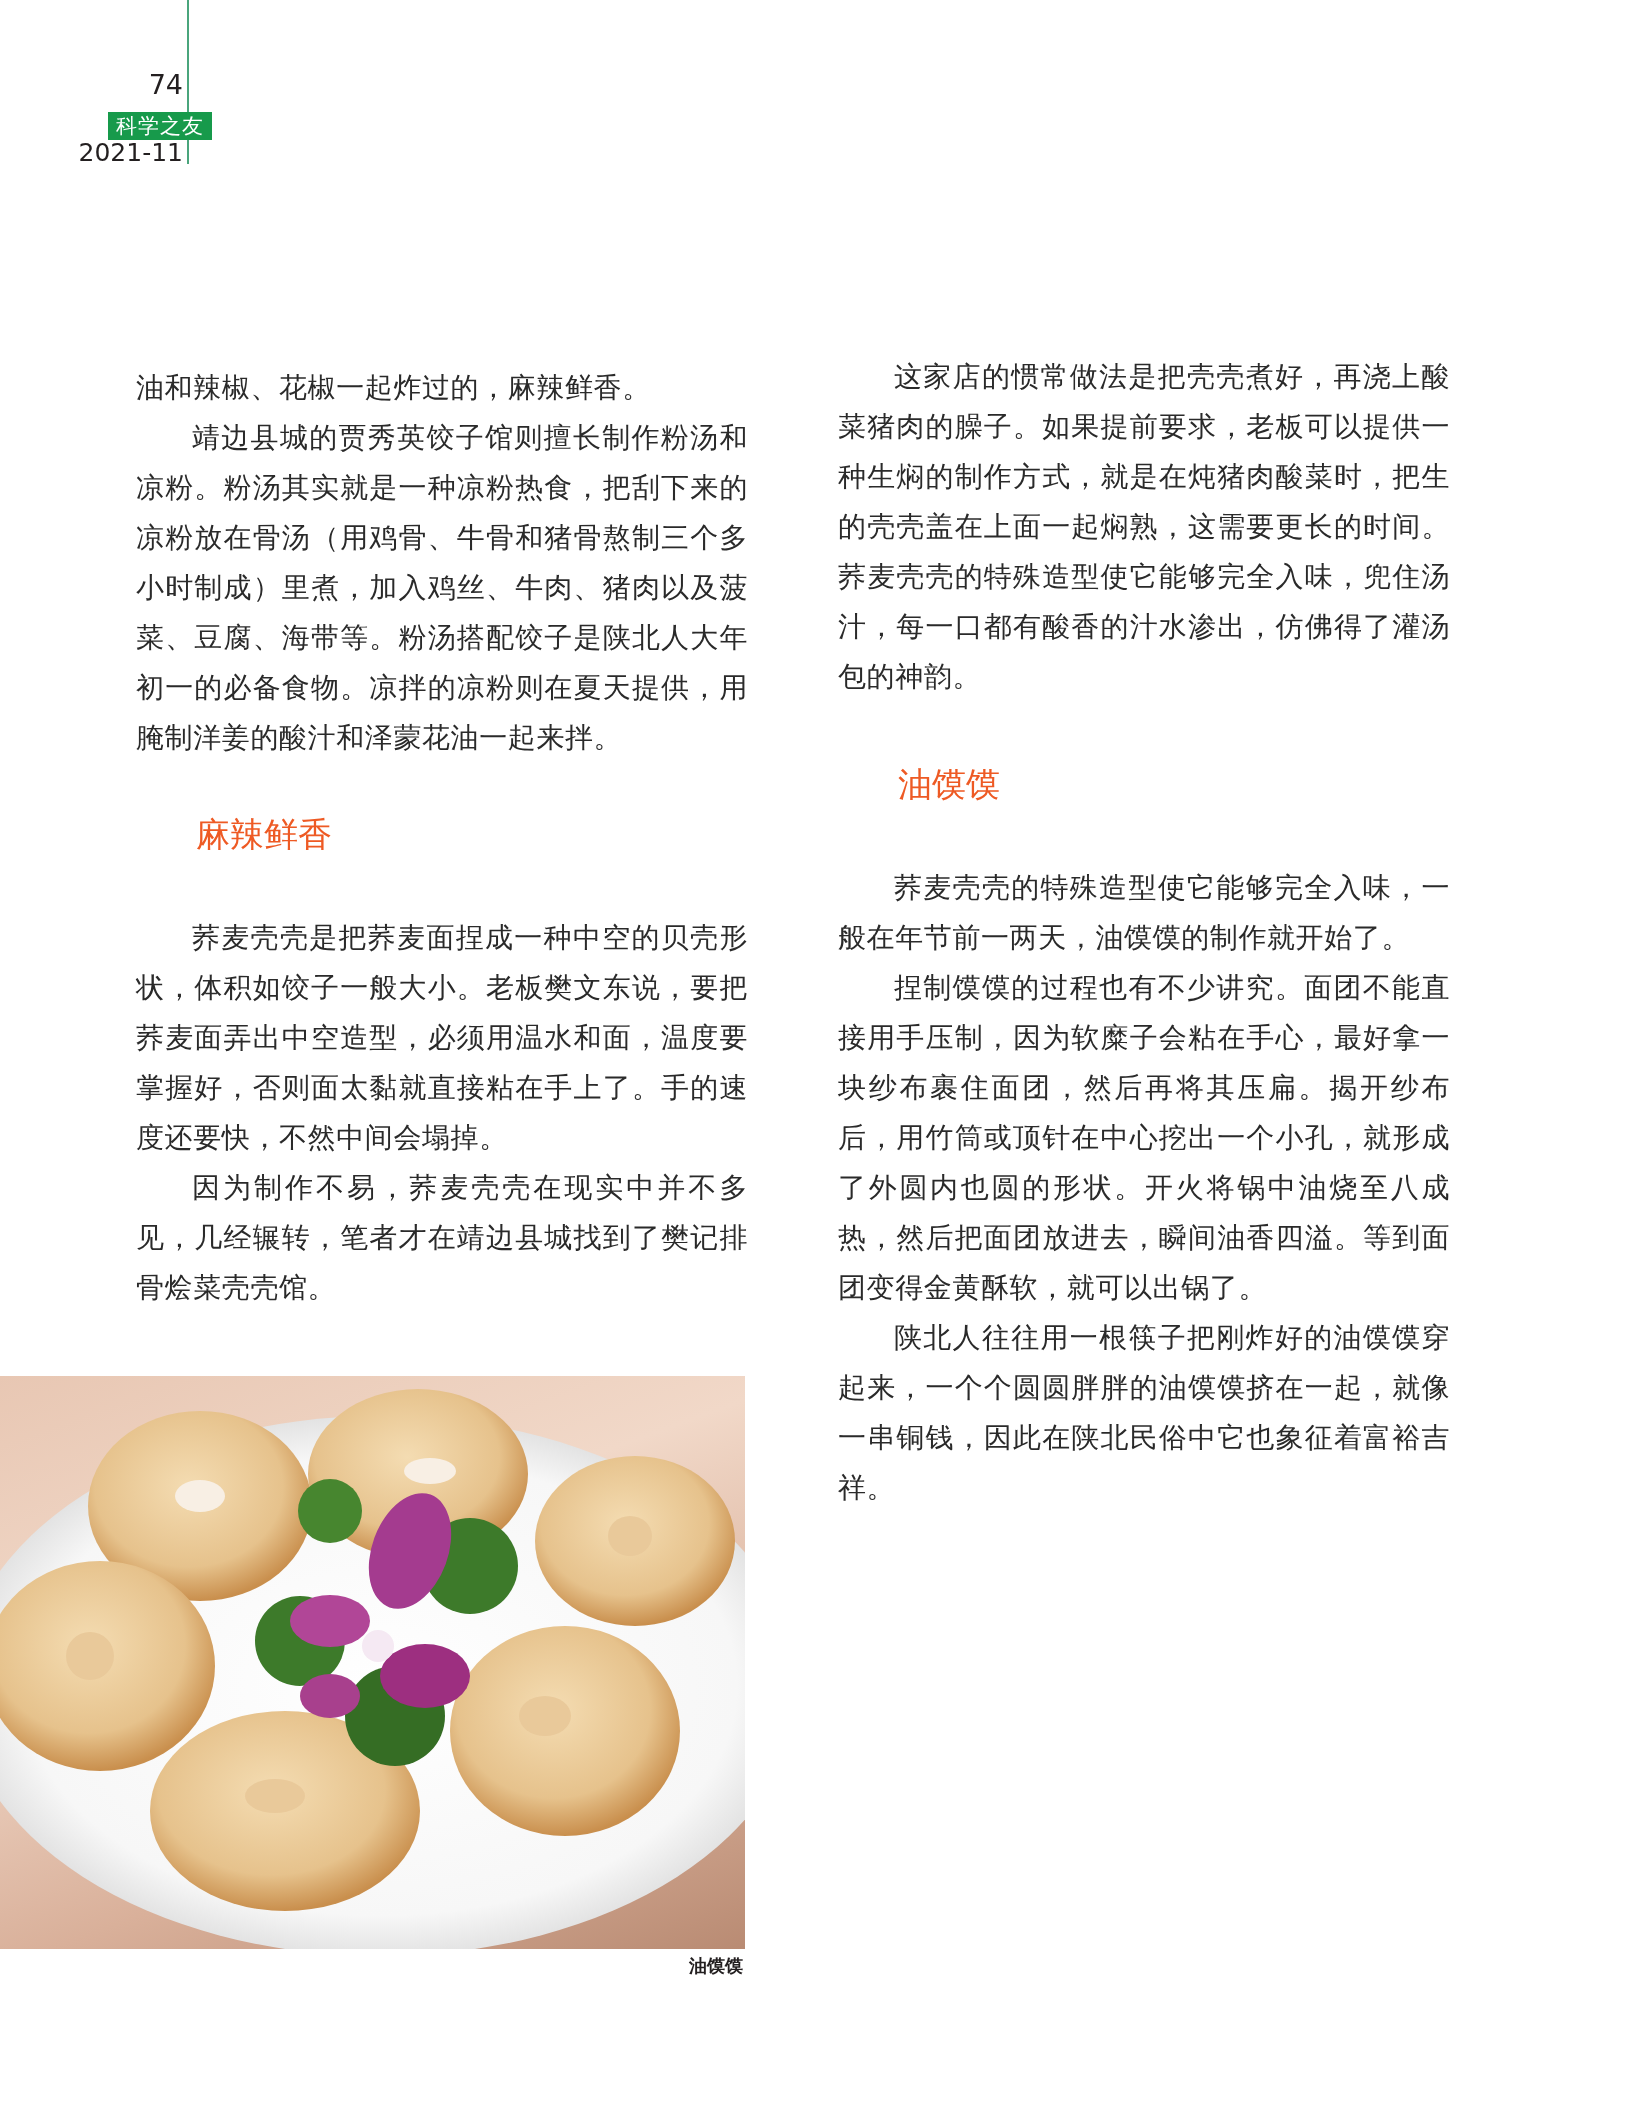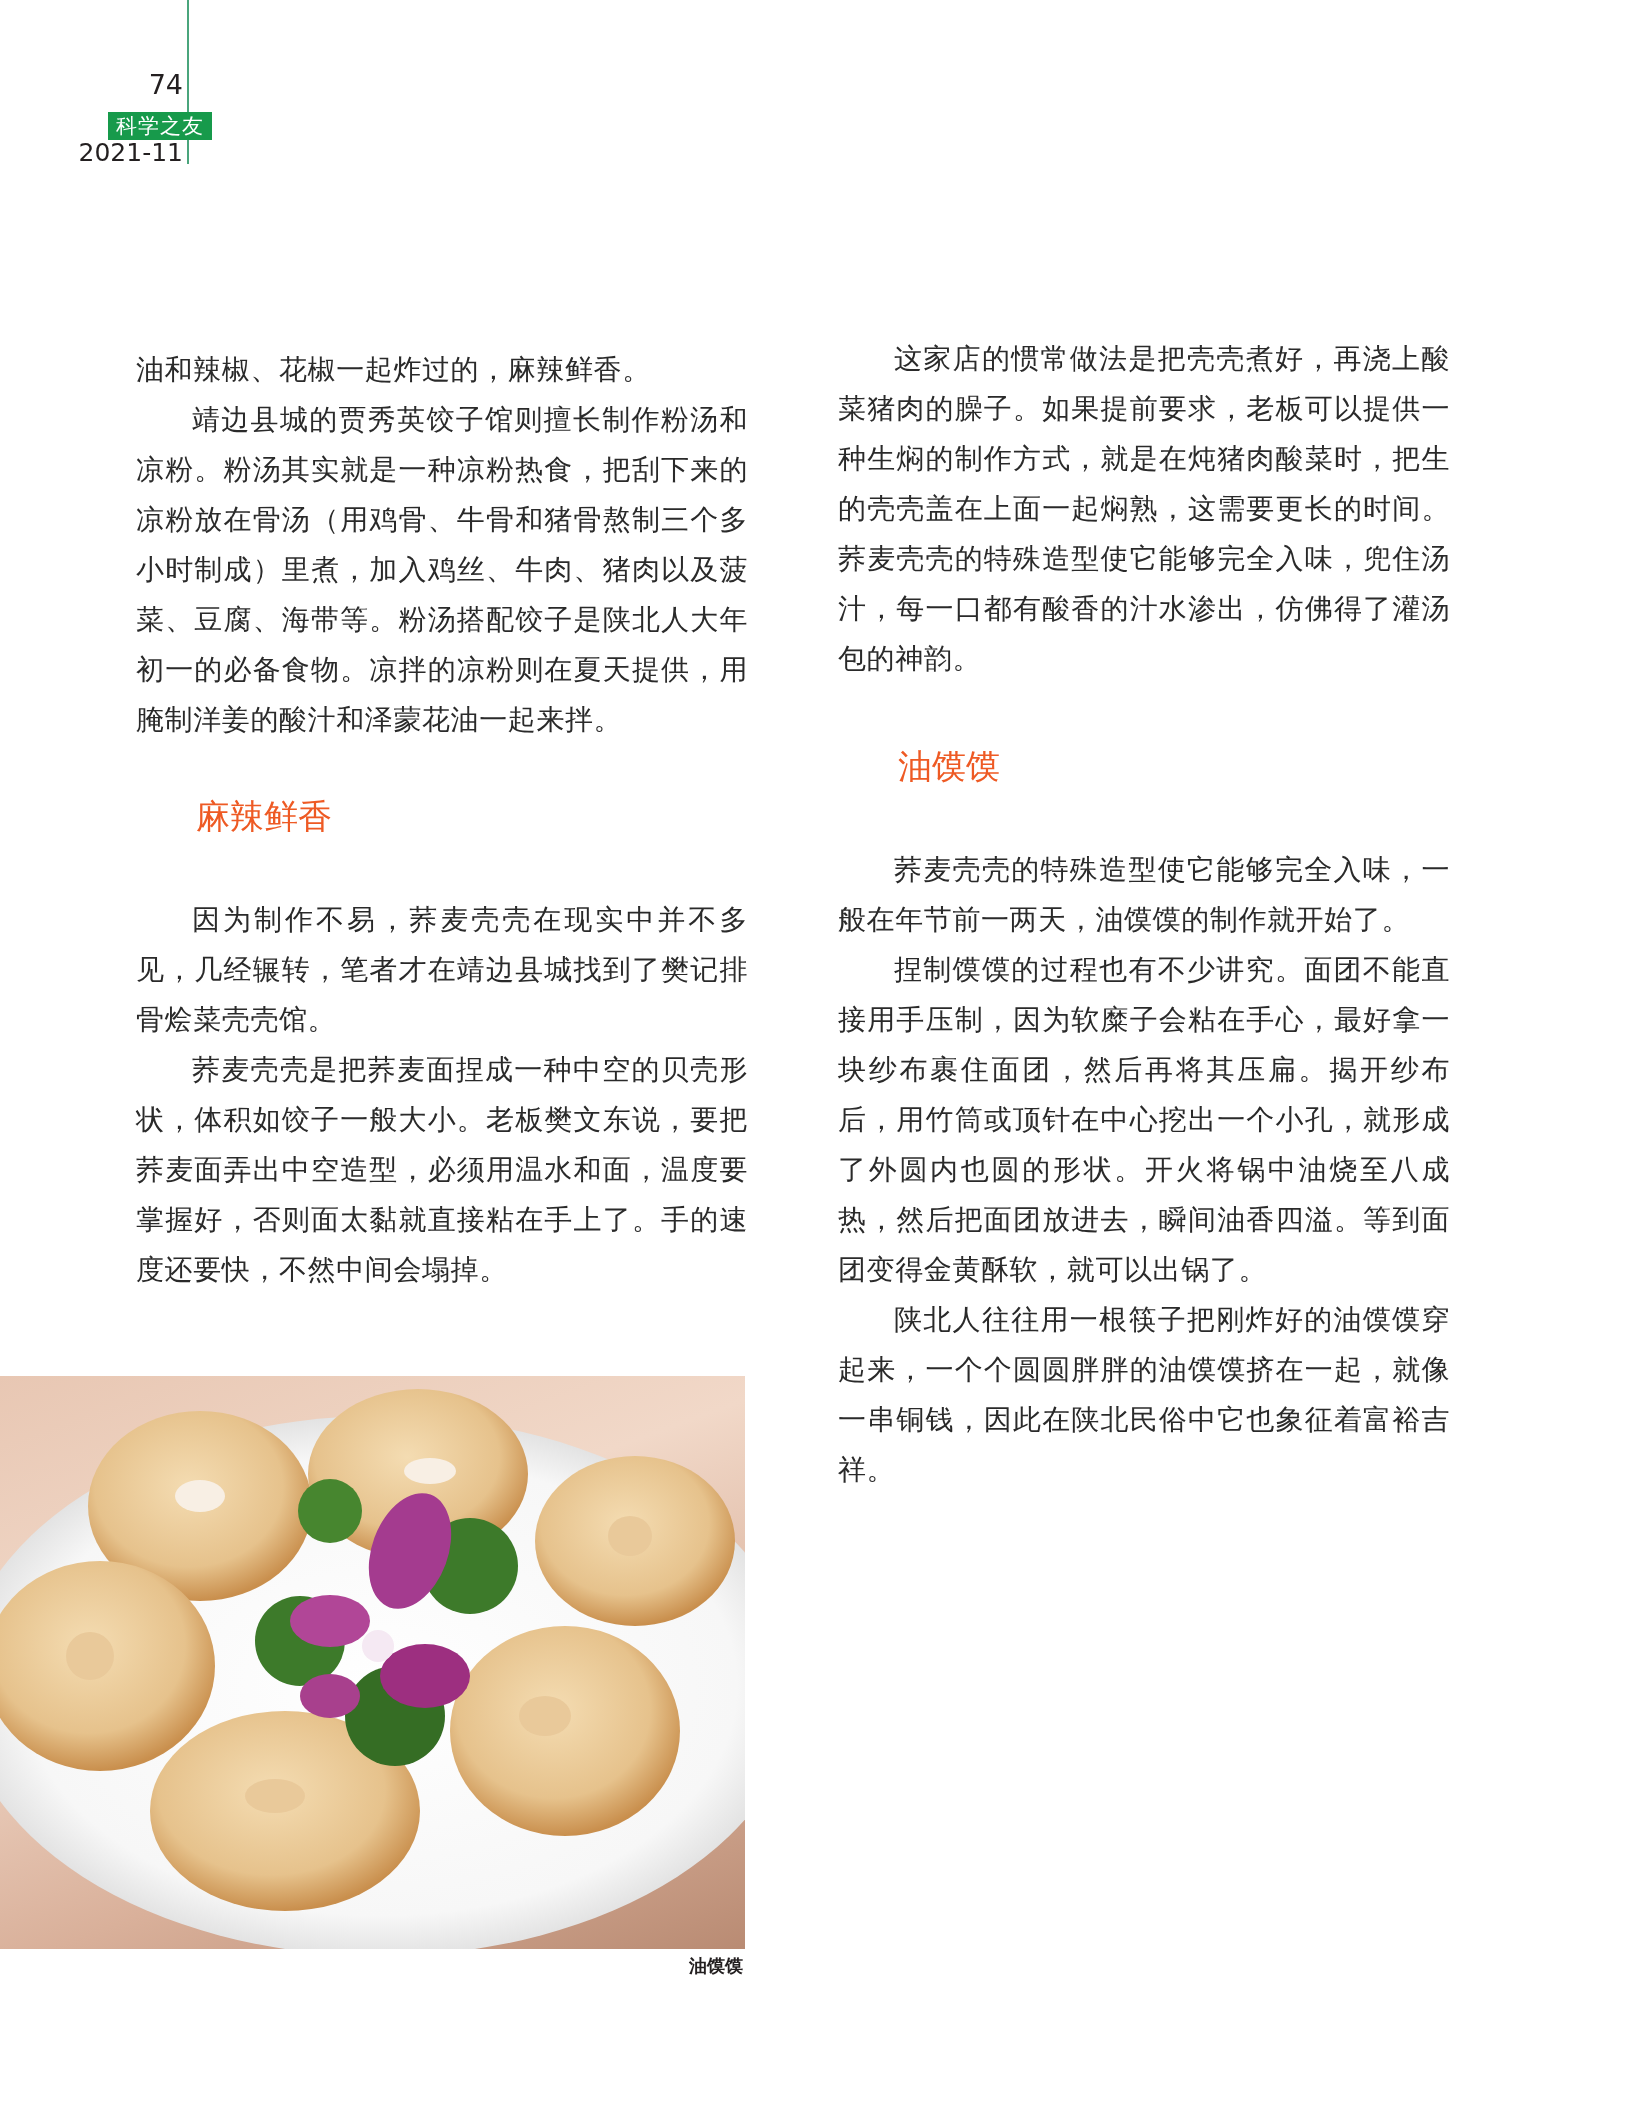--- a/index.html
+++ b/index.html
@@ -8,21 +8,21 @@
 
   .folio-rule { position: absolute; left: 187px; top: 0; width: 2px; height: 164px; background: #4aa57c; }
   .page-number { position: absolute; right: calc(1625px - 183px); top: 70px; font-family: "DejaVu Sans", "Liberation Sans", sans-serif;
                  font-size: 27px; line-height: 30px; color: #231f20; text-align: left; }
   .mag-name { position: absolute; left: 80px; top: 112px; width: 104px; height: 28px; background: #179a4b; color: #ffffff;
               font-family: "DejaVu Sans", "Liberation Sans", sans-serif; font-size: 21px; line-height: 28px;
               text-align: center; letter-spacing: 1px; margin-left: 28px; }
   .issue-date { position: absolute; right: calc(1625px - 183px); top: 142px; font-family: "DejaVu Sans", "Liberation Sans", sans-serif;
                 font-size: 25px; line-height: 22px; color: #231f20; }
 
-  .column { position: absolute; width: 612px; }
+  .column { position: absolute; width: 612px; margin-top: 18px; }
   .col-left { left: 136px; }
   .col-right { left: 838px; }
 
   .para { margin: 0; font-size: 28px; line-height: 50px; text-align: justify; text-indent: 2em; color: #2a2a2a; letter-spacing: 0.6px; }
   .para.noindent { text-indent: 0; }
 
   .section-heading { margin: 0; font-family: "DejaVu Sans", "Liberation Sans", sans-serif; font-weight: normal;
                      font-size: 34px; line-height: 40px; color: #ee5a24; padding-left: 60px; }
 
   .photo { position: absolute; left: 0; top: 1376px; width: 745px; height: 573px; overflow: hidden;
@@ -41,22 +41,22 @@
 <div class="column col-left" style="top:345px;">
   <p class="para noindent">油和辣椒、花椒一起炸过的，麻辣鲜香。</p>
   <p class="para">靖边县城的贾秀英饺子馆则擅长制作粉汤和凉粉。粉汤其实就是一种凉粉热食，把刮下来的凉粉放在骨汤（用鸡骨、牛骨和猪骨熬制三个多小时制成）里煮，加入鸡丝、牛肉、猪肉以及菠菜、豆腐、海带等。粉汤搭配饺子是陕北人大年初一的必备食物。凉拌的凉粉则在夏天提供，用腌制洋姜的酸汁和泽蒙花油一起来拌。</p>
 </div>
 
 <div class="column col-left" style="top:796px;">
   <h2 class="section-heading">麻辣鲜香</h2>
 </div>
 
 <div class="column col-left" style="top:895px;">
+  <p class="para">荞麦壳壳是把荞麦面捏成一种中空的贝壳形状，体积如饺子一般大小。老板樊文东说，要把荞麦面弄出中空造型，必须用温水和面，温度要掌握好，否则面太黏就直接粘在手上了。手的速度还要快，不然中间会塌掉。</p>
   <p class="para">因为制作不易，荞麦壳壳在现实中并不多见，几经辗转，笔者才在靖边县城找到了樊记排骨烩菜壳壳馆。</p>
-  <p class="para">荞麦壳壳是把荞麦面捏成一种中空的贝壳形状，体积如饺子一般大小。老板樊文东说，要把荞麦面弄出中空造型，必须用温水和面，温度要掌握好，否则面太黏就直接粘在手上了。手的速度还要快，不然中间会塌掉。</p>
 </div>
 
 <div class="photo">
   <svg width="745" height="573" viewBox="0 0 745 573">
     <defs>
       <radialGradient id="dough" cx="45%" cy="40%" r="60%">
         <stop offset="0%" stop-color="#f4dcb2"></stop>
         <stop offset="70%" stop-color="#e6c28c"></stop>
         <stop offset="100%" stop-color="#c98f4d"></stop>
       </radialGradient>

